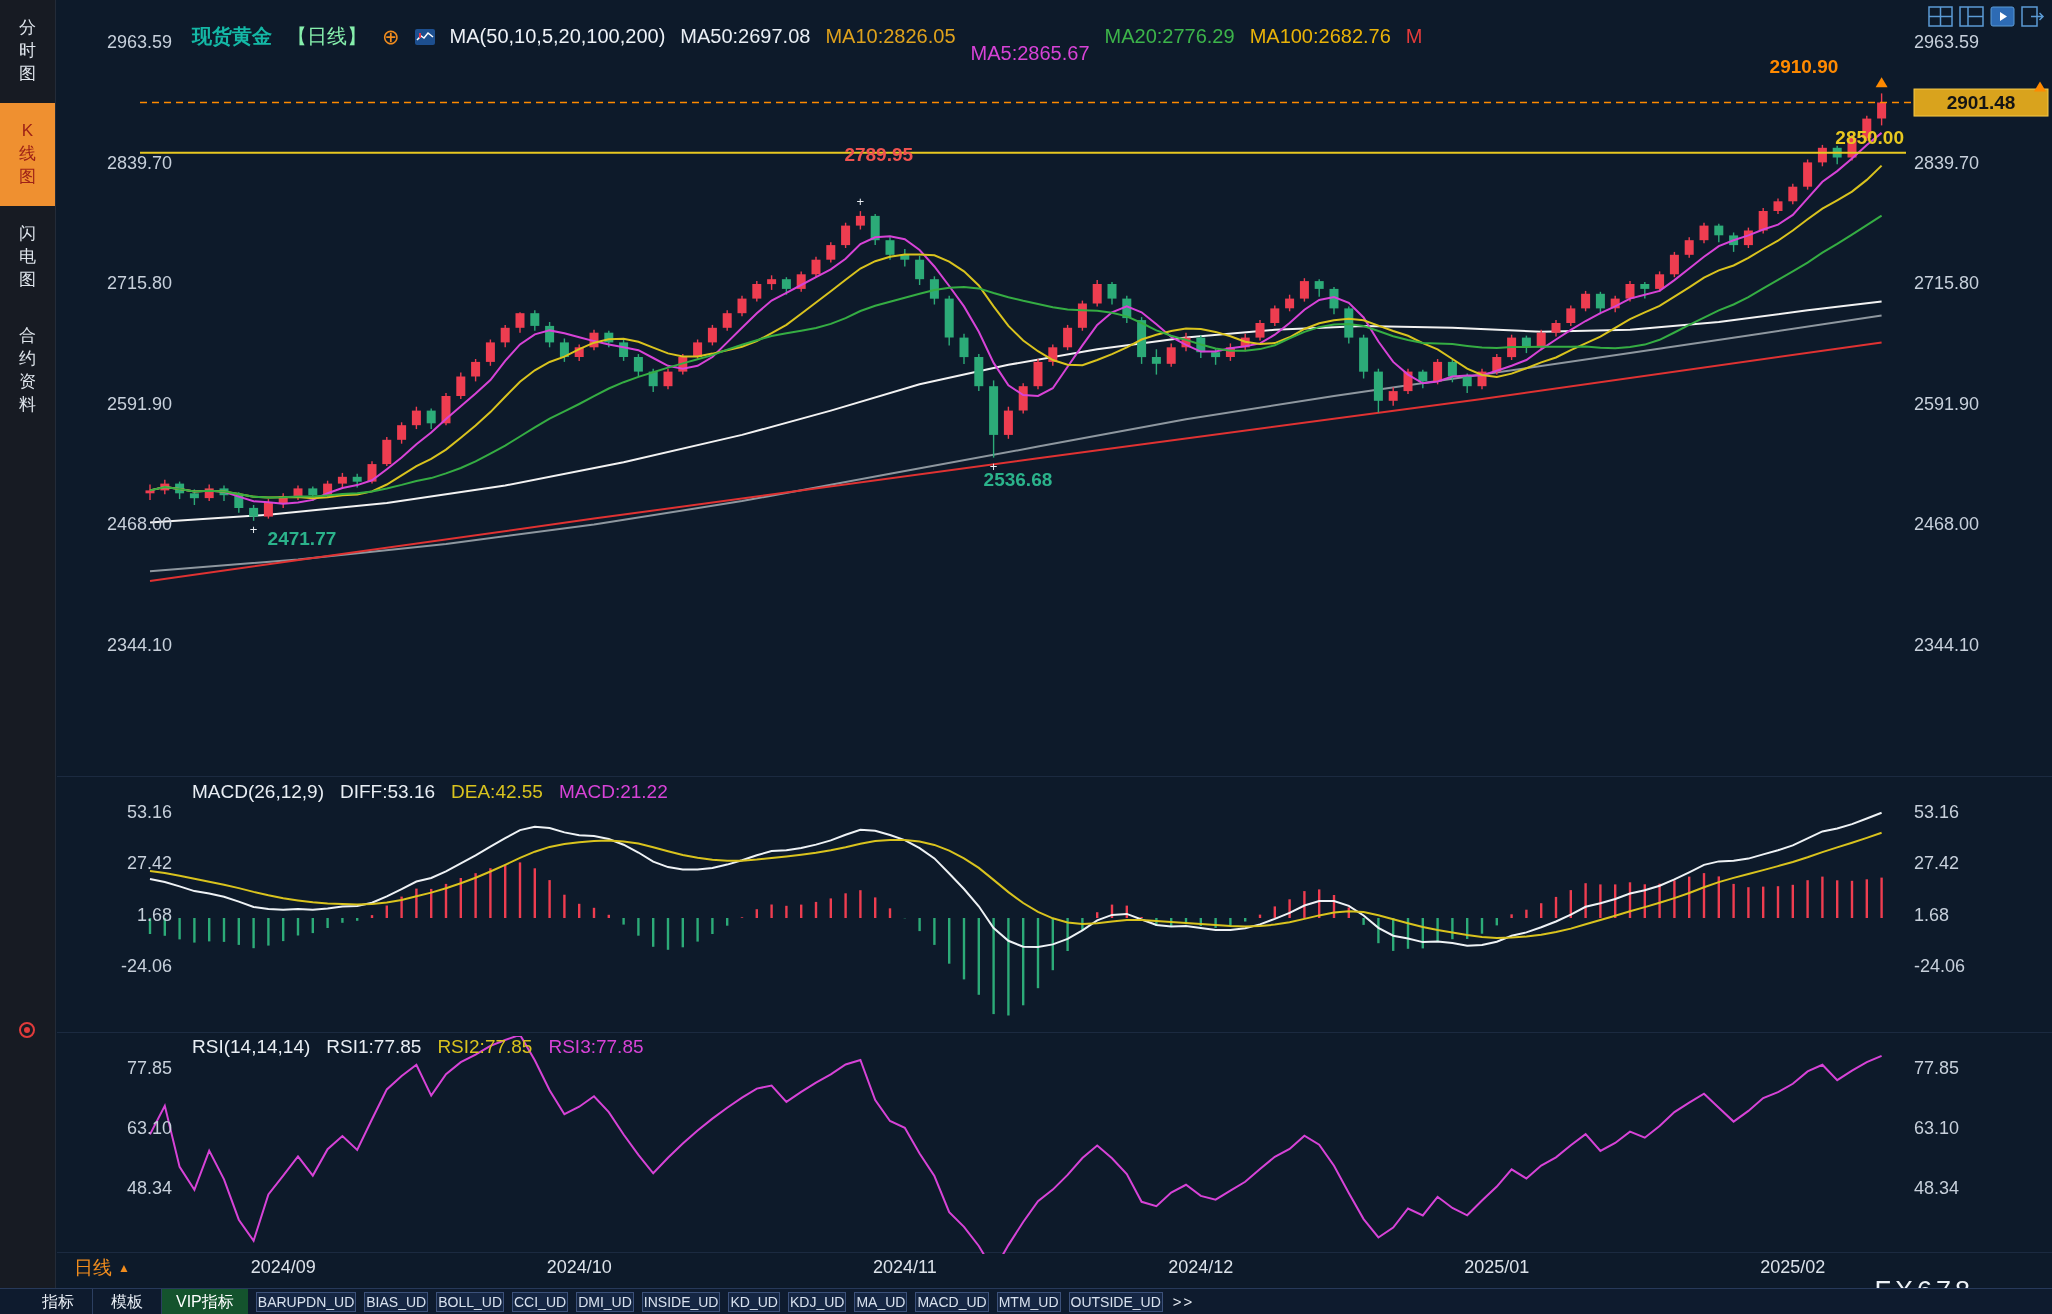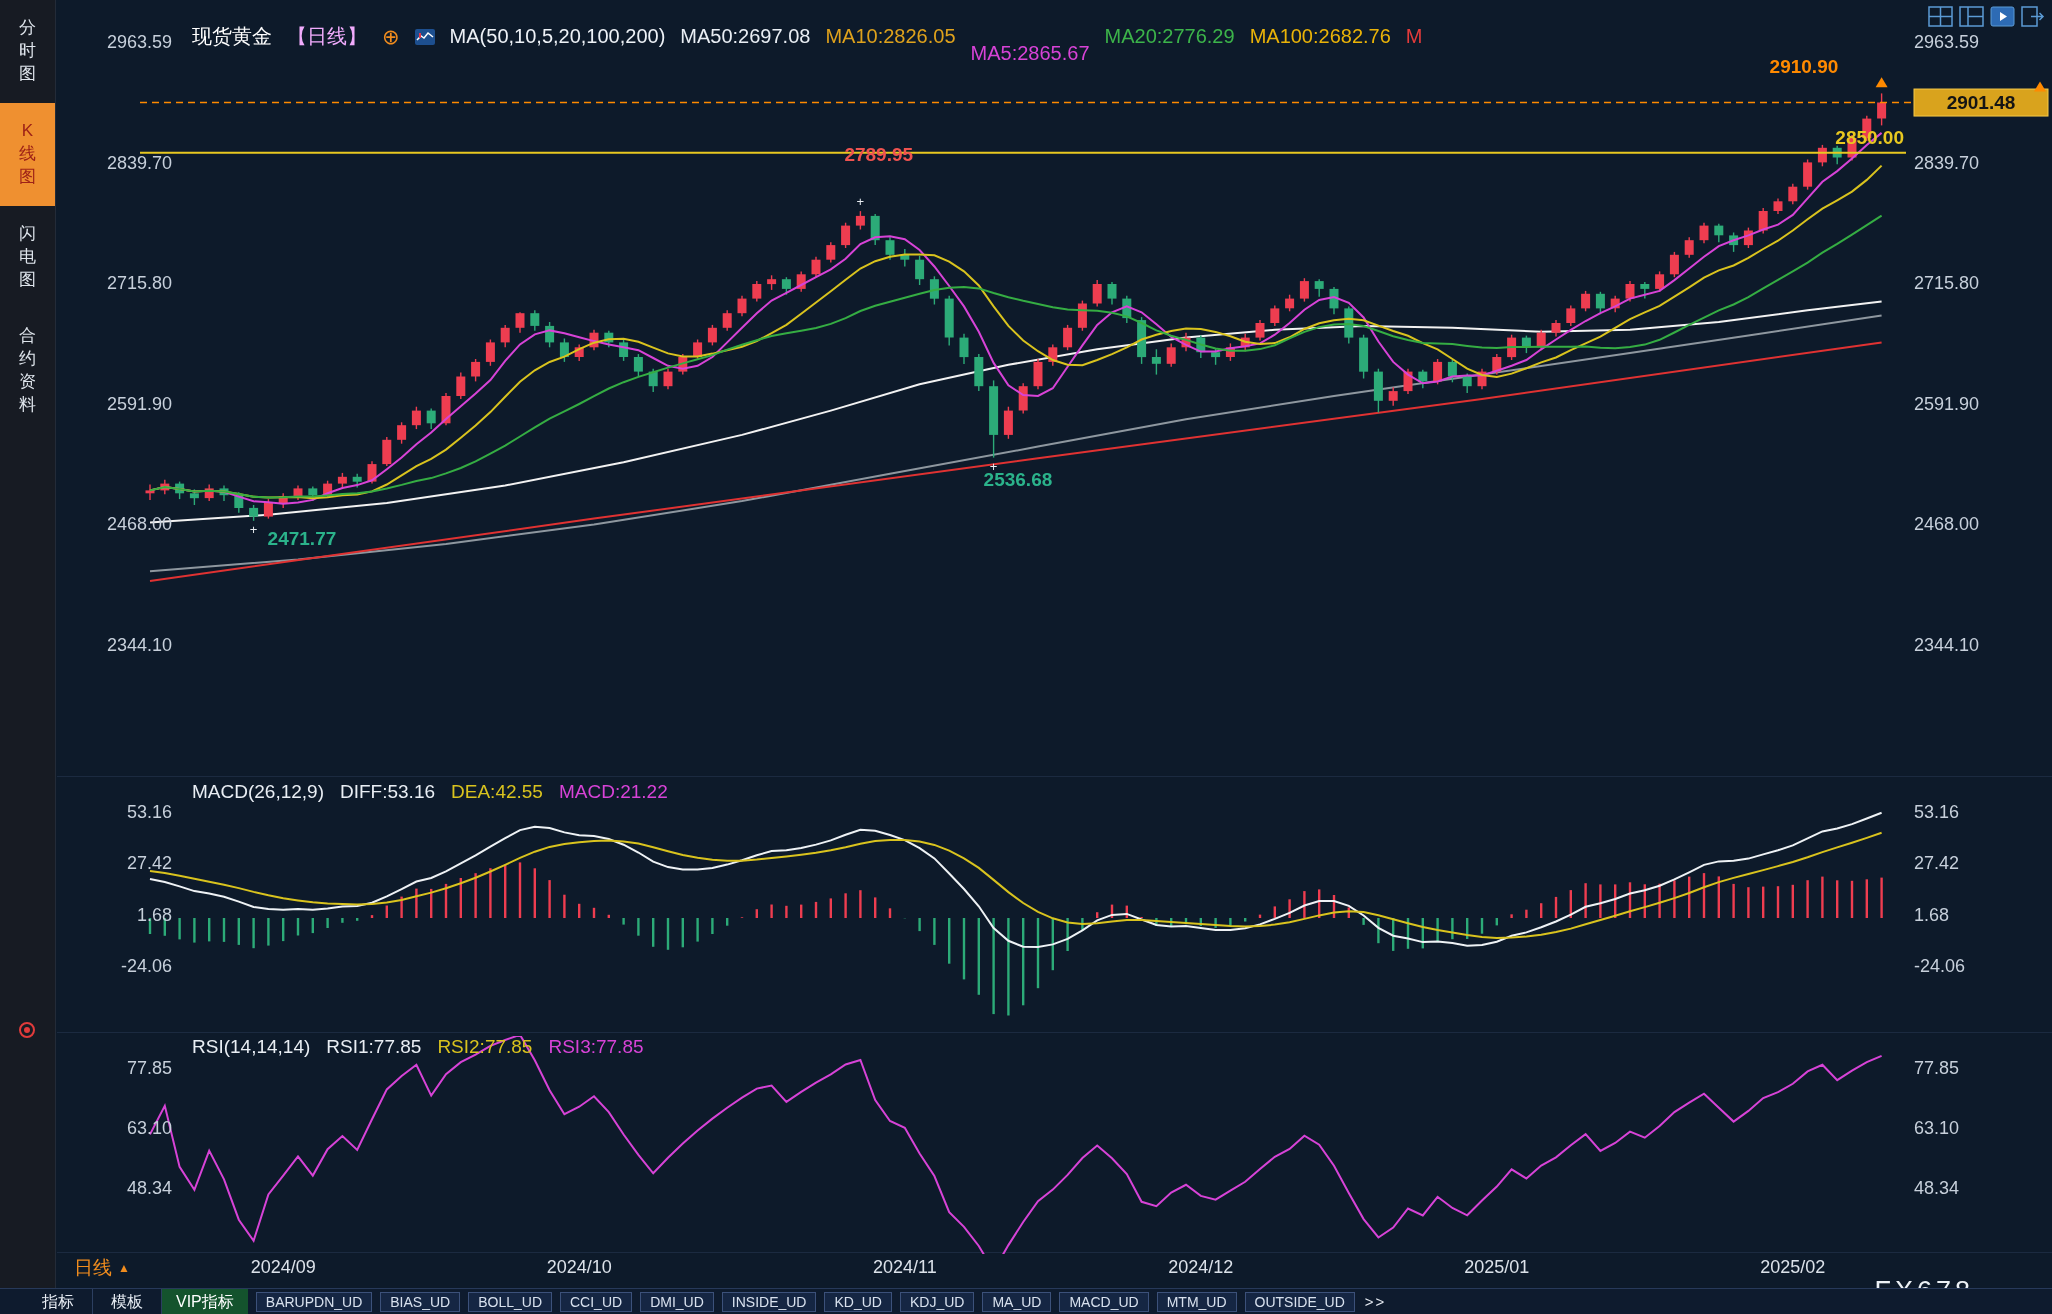--- a/index.html
+++ b/index.html
@@ -11,43 +11,43 @@
   
   .sidebar{position:absolute;left:0;top:0;bottom:26px;width:56px;background:#171b23;border-right:1px solid #232b38;z-index:5;}
   .side-tab{width:100%;padding:9px 0;cursor:pointer;color:#dfe5ec;font-size:17px;}
   .side-tab .vtext{width:18px;margin:8px auto;word-break:break-all;line-height:1.35;text-align:center;}
   .side-tab.active{background:#ef9030;color:#9e2217;font-weight:normal;}
   .side-gear{position:absolute;left:19px;top:1022px;width:16px;height:16px;border:2px solid #e23b3b;border-radius:50%;cursor:pointer;}
   .side-gear::after{content:"";position:absolute;left:3px;top:3px;width:6px;height:6px;background:#e23b3b;border-radius:50%;}
 
   
   .header{position:absolute;left:192px;top:8px;display:flex;align-items:center;gap:15px;font-size:20px;color:#eef2f7;z-index:4;white-space:nowrap;}
-  .header .sym{color:#ffffff;}
-  .header .tag{color:#f0abfc;}
+  .header .sym{color:#14b8a6;font-weight:bold;}
+  .header .tag{color:#86efac;}
   .plus-ic{color:#f08c1e;font-size:21px;line-height:1;cursor:pointer;}
   .mini-ic{display:inline-flex;cursor:pointer;}
 
   .topbar-icons{position:absolute;right:6px;top:6px;display:flex;gap:6px;z-index:4;}
   .tb-ic{width:25px;height:21px;cursor:pointer;display:inline-flex;}
 
   .macd-head,.rsi-head{position:absolute;left:192px;display:flex;gap:16px;font-size:19px;color:#e9eef4;z-index:4;white-space:nowrap;}
   .macd-head{top:781px;justify-content:center;}
   .rsi-head{top:1036px;}
 
   .period{position:absolute;left:74px;top:1255px;font-size:19px;color:#f08c1e;z-index:4;display:flex;gap:6px;align-items:center;cursor:pointer;}
   .period .arr{font-size:12px;}
 
   .watermark{position:absolute;right:78px;top:1276px;font-size:27px;letter-spacing:4px;color:#ecf1f6;z-index:4;}
 
   
   .toolbar{position:absolute;left:0;right:0;bottom:0;height:26px;background:#0e1b2e;border-top:1px solid #27395a;display:flex;align-items:center;z-index:6;padding-left:24px;font-size:16px;}
   .tb-item{color:#e8edf4;cursor:pointer;white-space:nowrap;}
   .tb-item.plain{padding:0 18px;border-right:1px solid #2c3f60;line-height:25px;text-align:right;}
   .tb-item.vip{background:#14532d;padding:0 14px;line-height:25px;color:#ffffff;}
-  .tb-item.boxed{margin-left:8px;border:1px solid #3c517a;background:#152643;font-size:14px;padding:1px 9px;color:#d8e1ee;}
+  .tb-item.boxed{margin-left:8px;border:1px solid #3c517a;background:#152643;font-size:14px;padding:1px 1px;color:#d8e1ee;}
   .tb-item.more{margin-left:10px;font-size:15px;letter-spacing:2px;}
 </style>
 </head>
 <body>
 
 <div class="screen">
 
   <svg id="plot" width="2052" height="1314">
       <defs>
         <clipPath id="cpMain">

